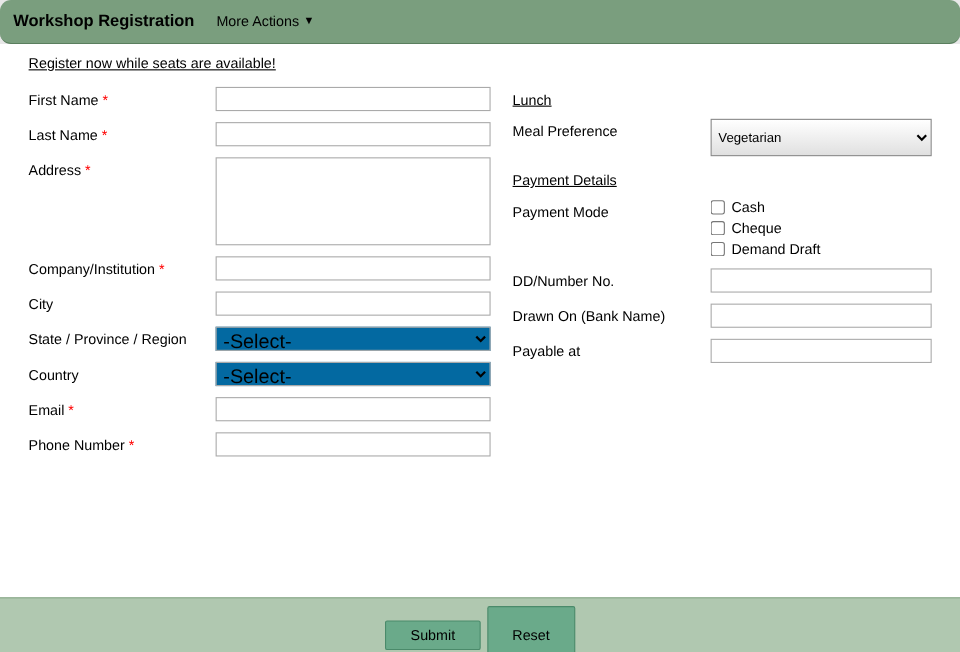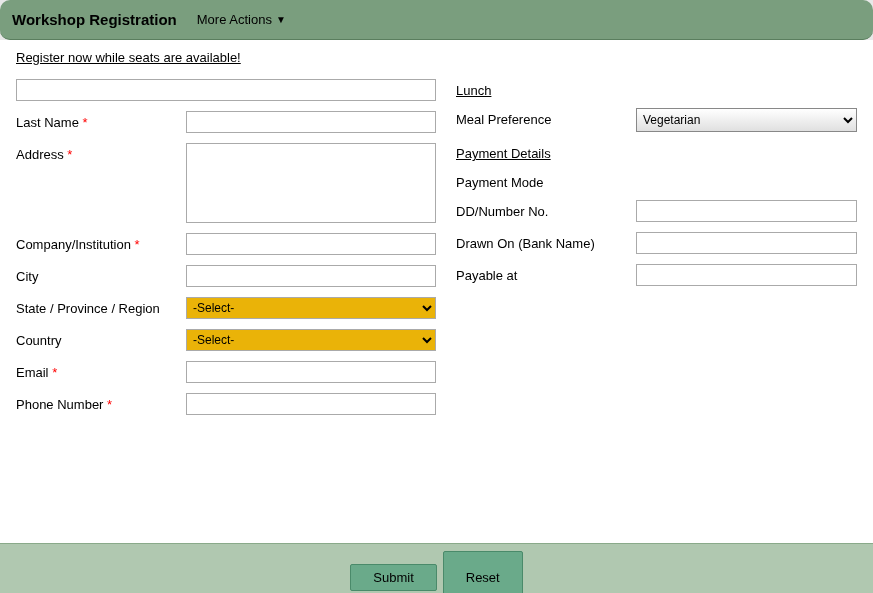--- a/index.html
+++ b/index.html
@@ -30,21 +30,21 @@
       font-size: 13px;
       color: #000;
       cursor: pointer;
       display: flex;
       align-items: center;
       gap: 4px;
     }
     .main-content {
       background: #fff;
       margin: 0;
-      padding: 10px 16px;
+      padding: 10px 26px;
       height: calc(593px - 40px - 50px);
       overflow-y: auto;
     }
     .register-link {
       color: #000;
       text-decoration: underline;
       font-size: 13px;
       margin-bottom: 14px;
       display: inline-block;
     }
@@ -89,22 +89,22 @@
       padding: 2px 4px;
       font-size: 12px;
       background: #fff;
       resize: none;
     }
     .form-select {
       flex: 1;
       height: 22px;
       border: 1px solid #aaa;
       padding: 1px 2px;
-      font-size: 12px;
-      background: #eab308;
+      font-size: 18px;
+      background: #0369a1;
     }
     .section-title {
       font-size: 13px;
       text-decoration: underline;
       color: #000;
       margin-bottom: 10px;
       margin-top: 4px;
       display: inline-block;
     }
     .right-form-row {
@@ -122,21 +122,21 @@
     .right-input {
       flex: 1;
       height: 22px;
       border: 1px solid #aaa;
       padding: 2px 4px;
       font-size: 12px;
       background: #fff;
     }
     .meal-select {
       flex: 1;
-      height: 24px;
+      height: 34px;
       border: 1px solid #888;
       padding: 1px 2px;
       font-size: 12px;
       background: linear-gradient(to bottom, #fff, #e0e0e0);
     }
     .payment-mode-options {
       display: flex;
       flex-direction: column;
       gap: 4px;
     }
@@ -193,20 +193,24 @@
 </div>
 
 <div class="main-content">
   <a class="register-link">Register now while seats are available!</a>
 
   <div class="form-area">
 
     <div class="left-column">
 
       <div class="form-row">
+        <label class="form-label">
+          <span>First Name</span>
+          <span class="required"> *</span>
+        </label>
         <input type="text" class="form-input" style="">
       </div>
 
       <div class="form-row">
         <label class="form-label">
           <span>Last Name</span>
           <span class="required"> *</span>
         </label>
         <input type="text" class="form-input" style="">
       </div>
@@ -274,20 +278,34 @@
           <option>Vegetarian</option>
           <option>Non-Vegetarian</option>
           <option>Vegan</option>
         </select>
       </div>
 
       <span class="section-title">Payment Details</span>
 
       <div class="right-form-row">
         <label class="right-label">Payment Mode</label>
+        <div class="payment-mode-options">
+          <div class="checkbox-row">
+            <input type="checkbox" style="">
+            <span>Cash</span>
+          </div>
+          <div class="checkbox-row">
+            <input type="checkbox" style="">
+            <span>Cheque</span>
+          </div>
+          <div class="checkbox-row">
+            <input type="checkbox" style="">
+            <span>Demand Draft</span>
+          </div>
+        </div>
       </div>
 
       <div class="right-form-row">
         <label class="right-label">DD/Number No.</label>
         <input type="text" class="right-input" style="">
       </div>
 
       <div class="right-form-row">
         <label class="right-label">Drawn On (Bank Name)</label>
         <input type="text" class="right-input" style="">

